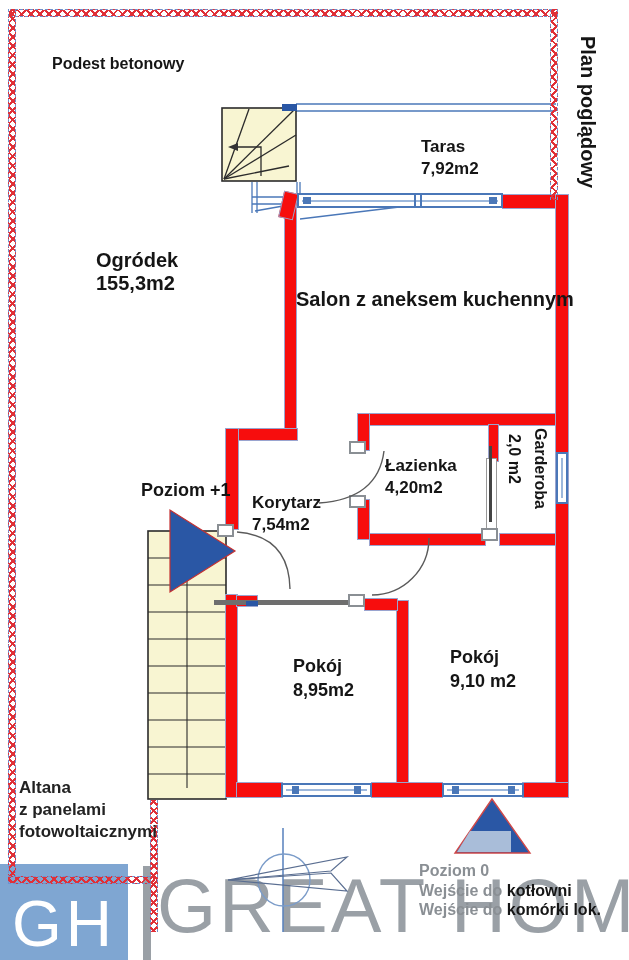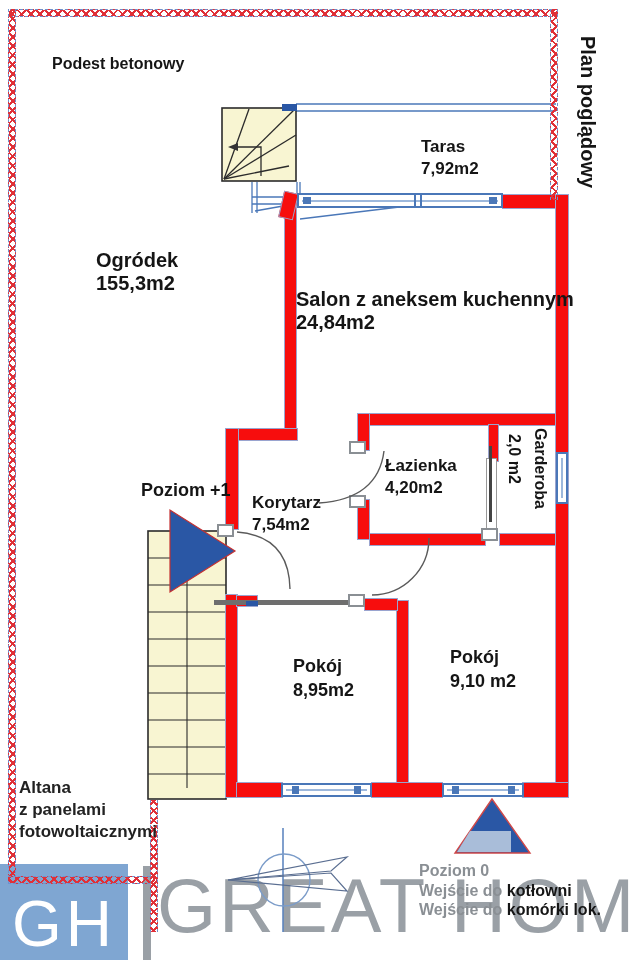--- a/index.html
+++ b/index.html
@@ -178,21 +178,20 @@
     <div>7,92m2</div>
   </div>
 
   <div class="lbl" style="left:84px;top:249px;font-size:20px;line-height:23px;margin-left:12px;">
     <div>Ogródek</div>
     <div>155,3m2</div>
   </div>
 
   <div class="lbl" style="left:296px;top:288px;font-size:20px;line-height:23px;">
     <div>Salon z aneksem kuchennym</div>
-    <div>24,84m2</div>
   </div>
 
   <div class="lbl" style="left:385px;top:455px;width:110px;text-align:left;font-size:17px;line-height:22px;white-space:normal;">
     <div>Łazienka</div>
     <div>4,20m2</div>
   </div>
 
   <div class="lbl vtext" style="left:505px;top:434px;font-size:16px;height:80px;">2,0 m2</div>
   <div class="lbl vtext" style="left:531px;top:428px;font-size:16px;height:110px;">Garderoba</div>
 

